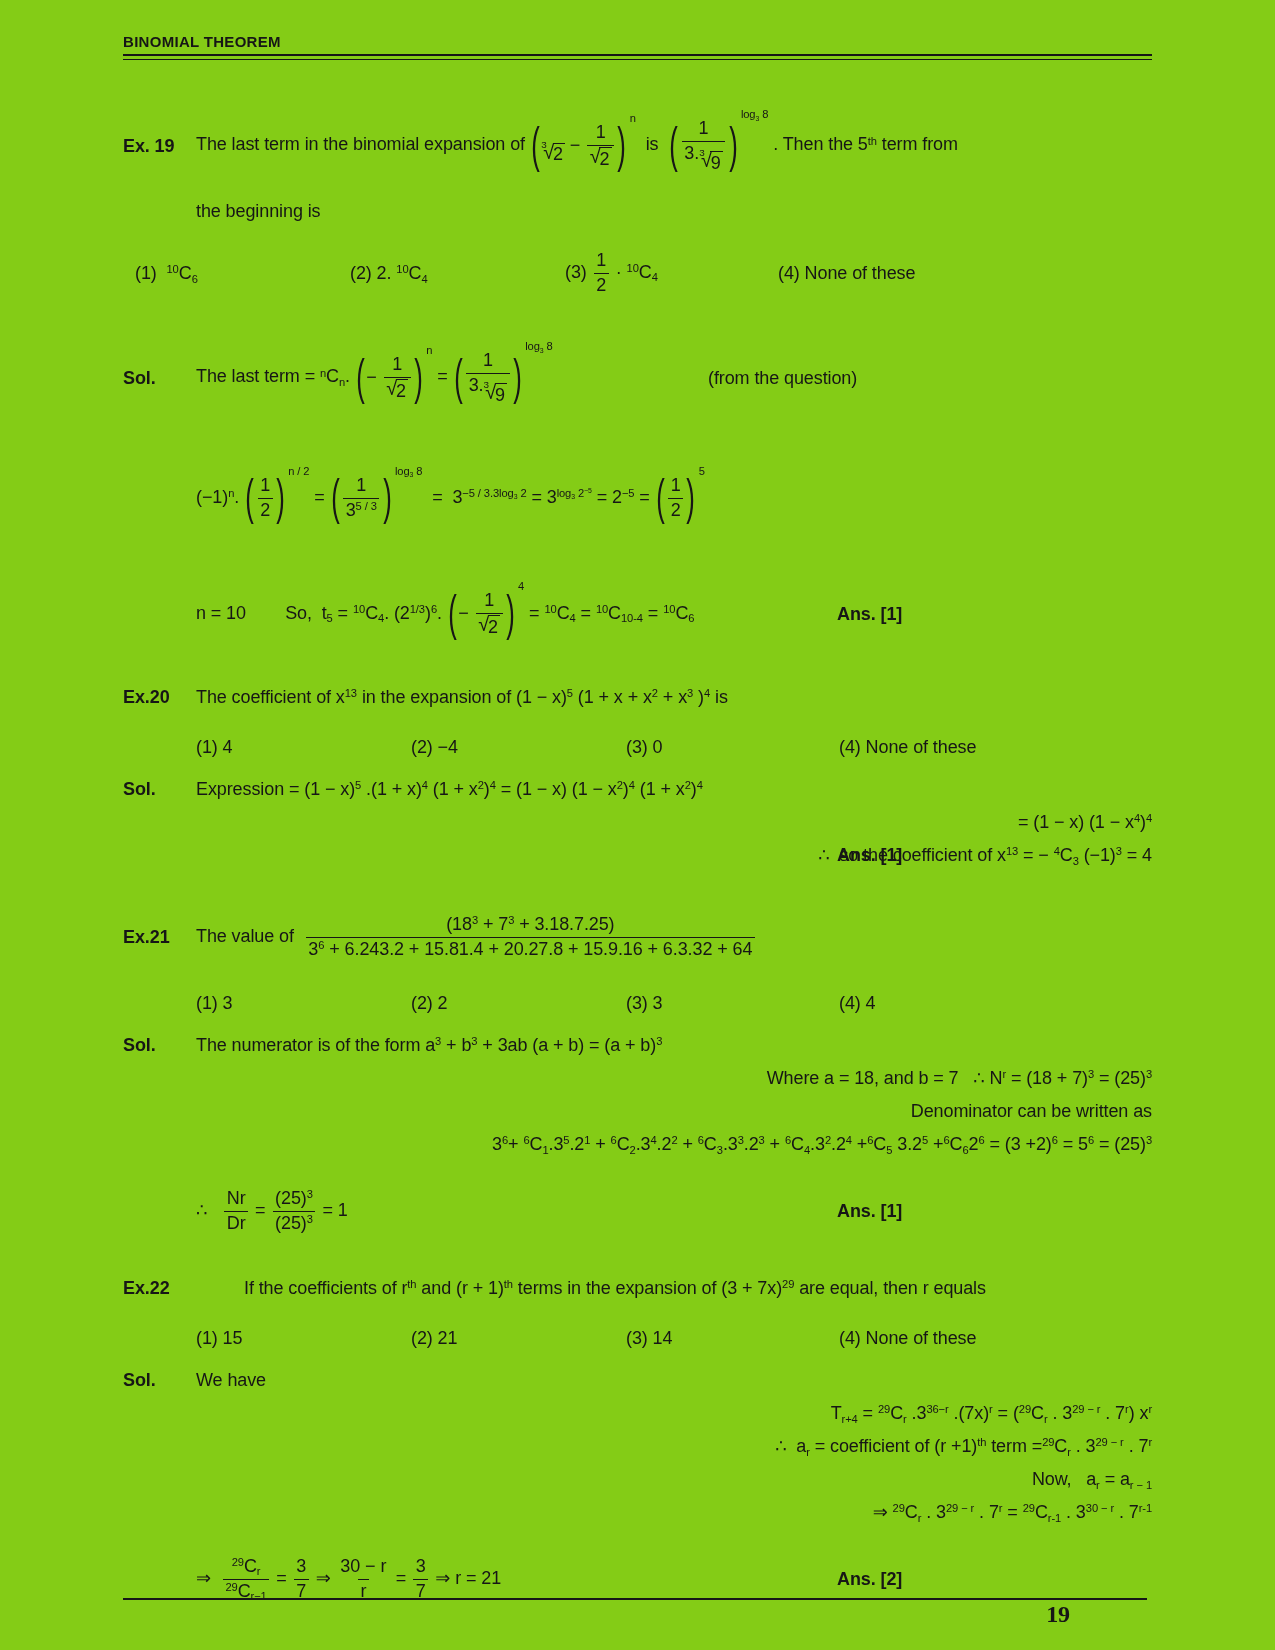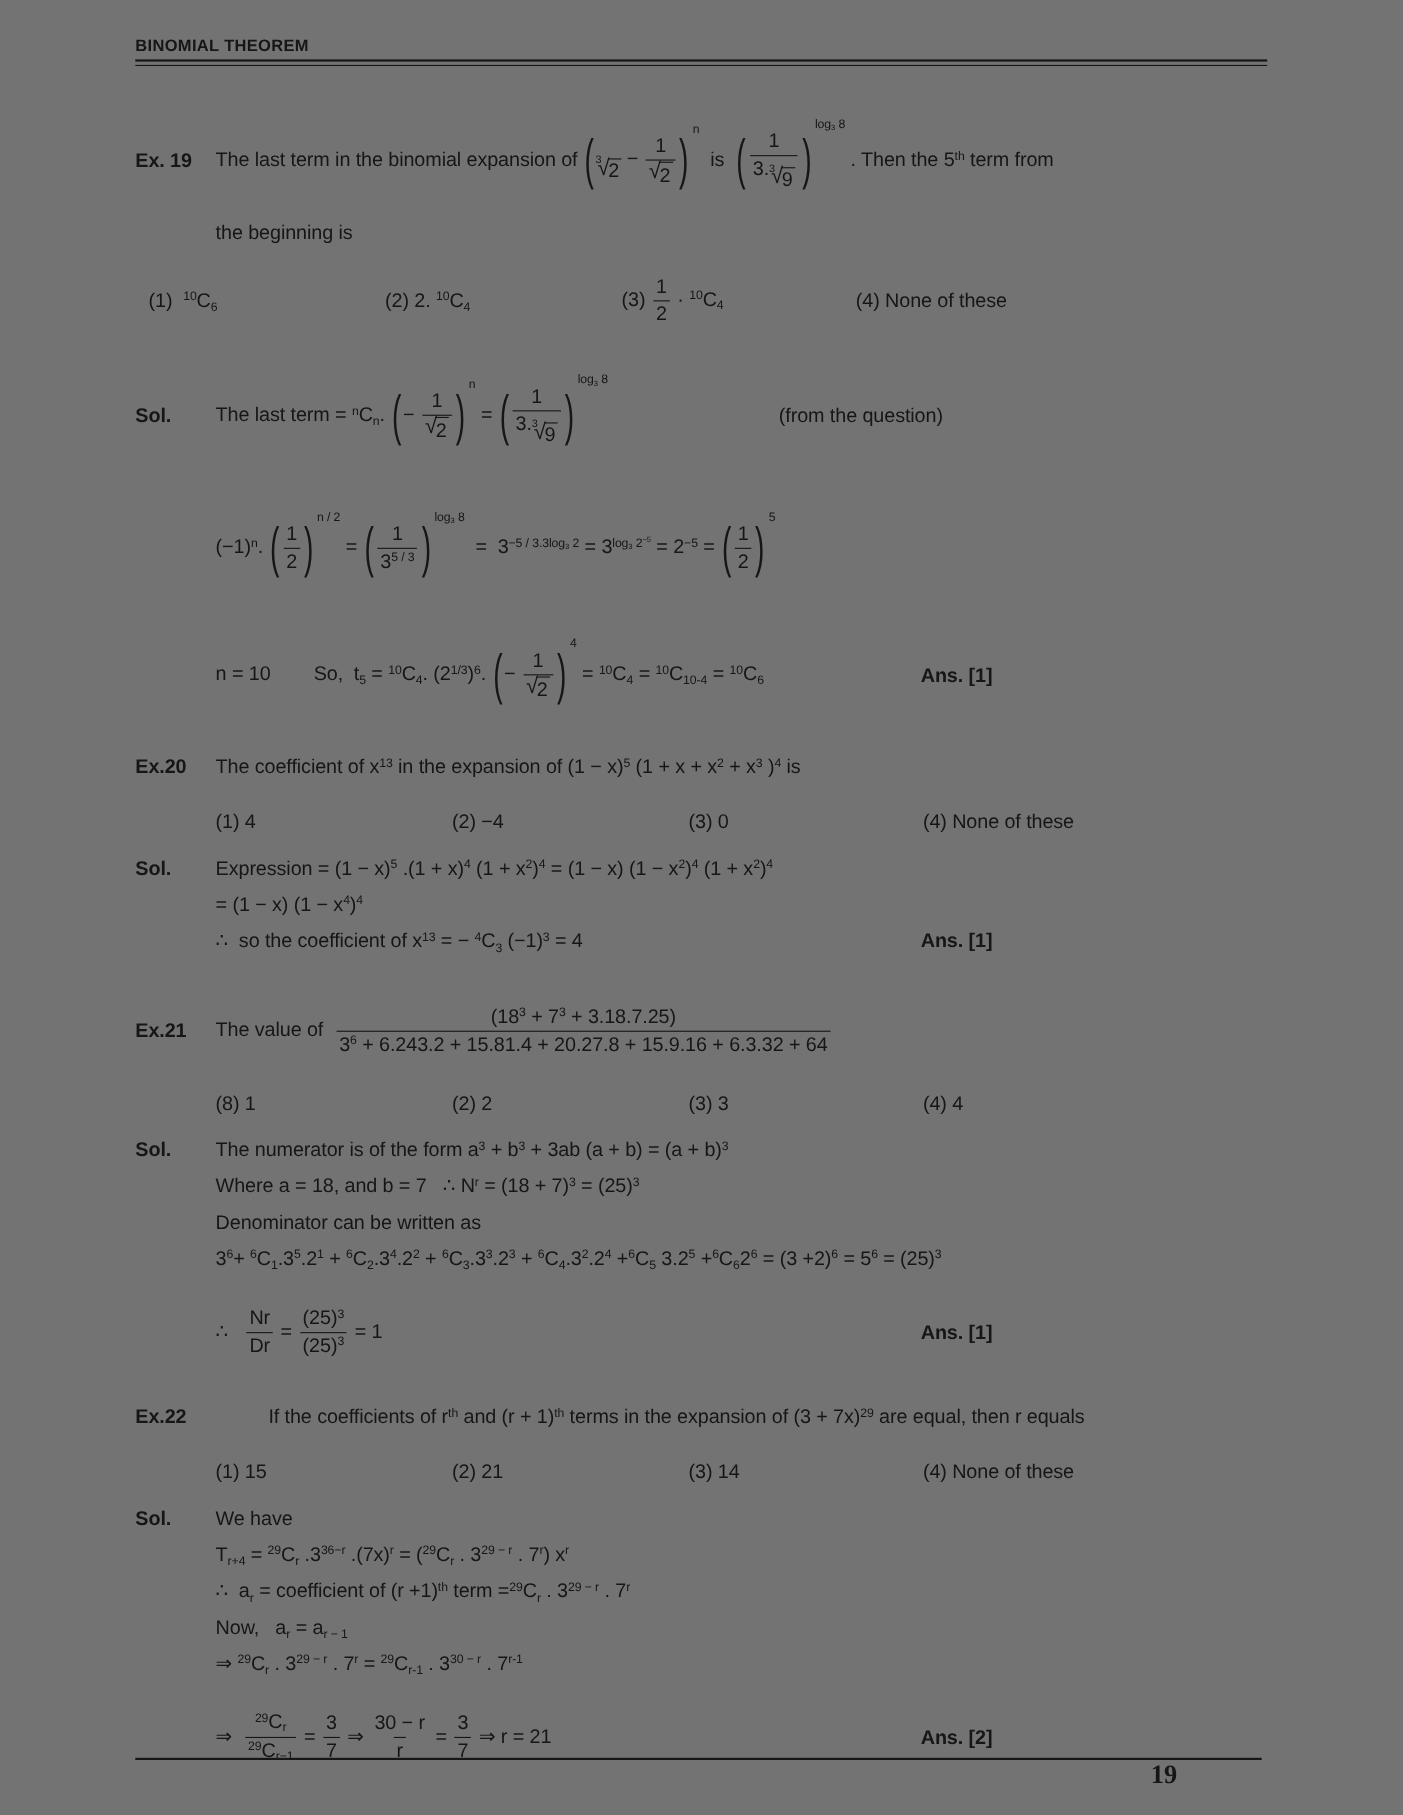--- a/index.html
+++ b/index.html
@@ -1,18 +1,18 @@
 <!DOCTYPE html>
 <html><head>
 <meta charset="utf-8">
 <style>
   html,body{margin:0;padding:0;background:#fff;}
   .page{
     width:1275px;height:1650px;position:relative;box-sizing:border-box;
-    background:#737373;color:#161616;
+    background:#84cc16;color:#161616;
     font-family:"Liberation Sans", sans-serif;
     font-size:18px;letter-spacing:-0.1px;
     padding:0 123px;overflow:hidden;
   }
   
   .h-title{padding-top:33px;font-weight:bold;font-size:15px;letter-spacing:.3px;}
   .h-rule{margin-top:4px;height:3px;border-top:2.5px solid #161616;border-bottom:1px solid #161616;}
   
   .row{position:relative;display:flex;align-items:center;line-height:26px;}
   .lbl{flex:0 0 73px;font-weight:bold;align-self:center;white-space:pre;}
@@ -43,21 +43,21 @@
   
   .r-ex19q{margin-top:38px;min-height:96px;}
   .r-ex19q2{margin-top:4px;}
   .r-ex19opt{margin-top:22px;min-height:54px;margin-left:12px;}
   .r-ex19s1{margin-top:32px;min-height:92px;}
   .r-ex19s2{margin-top:28px;min-height:92px;}
   .r-ex19s3{margin-top:28px;min-height:84px;}
   .r-ex20q{margin-top:28px;}
   .r-opt{margin-top:24px;}
   .r-s1{margin-top:16px;}
-  .r-s{margin-top:7px;}
+  .r-s{margin-top:7px;text-align:right;}
   .r-ex21q{margin-top:32px;min-height:74px;}
   .r-ex21opt{margin-top:16px;}
   .r-ex21s5{margin-top:16px;min-height:76px;}
   .r-ex22q{margin-top:26px;gap:48px;}
   .r-ex22s6{margin-top:12px;min-height:84px;}
   
   .f-rule{position:absolute;left:123px;right:128px;bottom:50px;border-top:2.5px solid #161616;}
   .f-page{position:absolute;right:205px;bottom:22px;font-family:"Liberation Serif", serif;
           font-weight:bold;font-size:24px;}
 </style>
@@ -124,21 +124,21 @@
       <div class="lbl"></div>
       <div class="body">∴  so the coefficient of x<span class="m-sup">13</span> = − <span class="m-sup">4</span>C<span class="m-sub">3</span> (−1)<span class="m-sup">3</span> = 4</div>
       <span class="ans">Ans. [1]</span>
     </div>
 
     <div class="row r-ex21q">
       <div class="lbl">Ex.21</div>
       <div class="body">The value of  <span class="m-frac"><span class="m-num">(18<span class="m-sup">3</span> + 7<span class="m-sup">3</span> + 3.18.7.25)</span><span class="m-den">3<span class="m-sup">6</span> + 6.243.2 + 15.81.4 + 20.27.8 + 15.9.16 + 6.3.32 + 64</span></span></div>
     </div>
     <div class="opts r-ex21opt">
-      <div class="opt">(8) 1</div>
+      <div class="opt">(1) 3</div>
       <div class="opt">(2) 2</div>
       <div class="opt">(3) 3</div>
       <div class="opt">(4) 4</div>
     </div>
     <div class="row r-s1">
       <div class="lbl">Sol.</div>
       <div class="body">The numerator is of the form a<span class="m-sup">3</span> + b<span class="m-sup">3</span> + 3ab (a + b) = (a + b)<span class="m-sup">3</span></div>
     </div>
     <div class="row r-s">
       <div class="lbl"></div>

